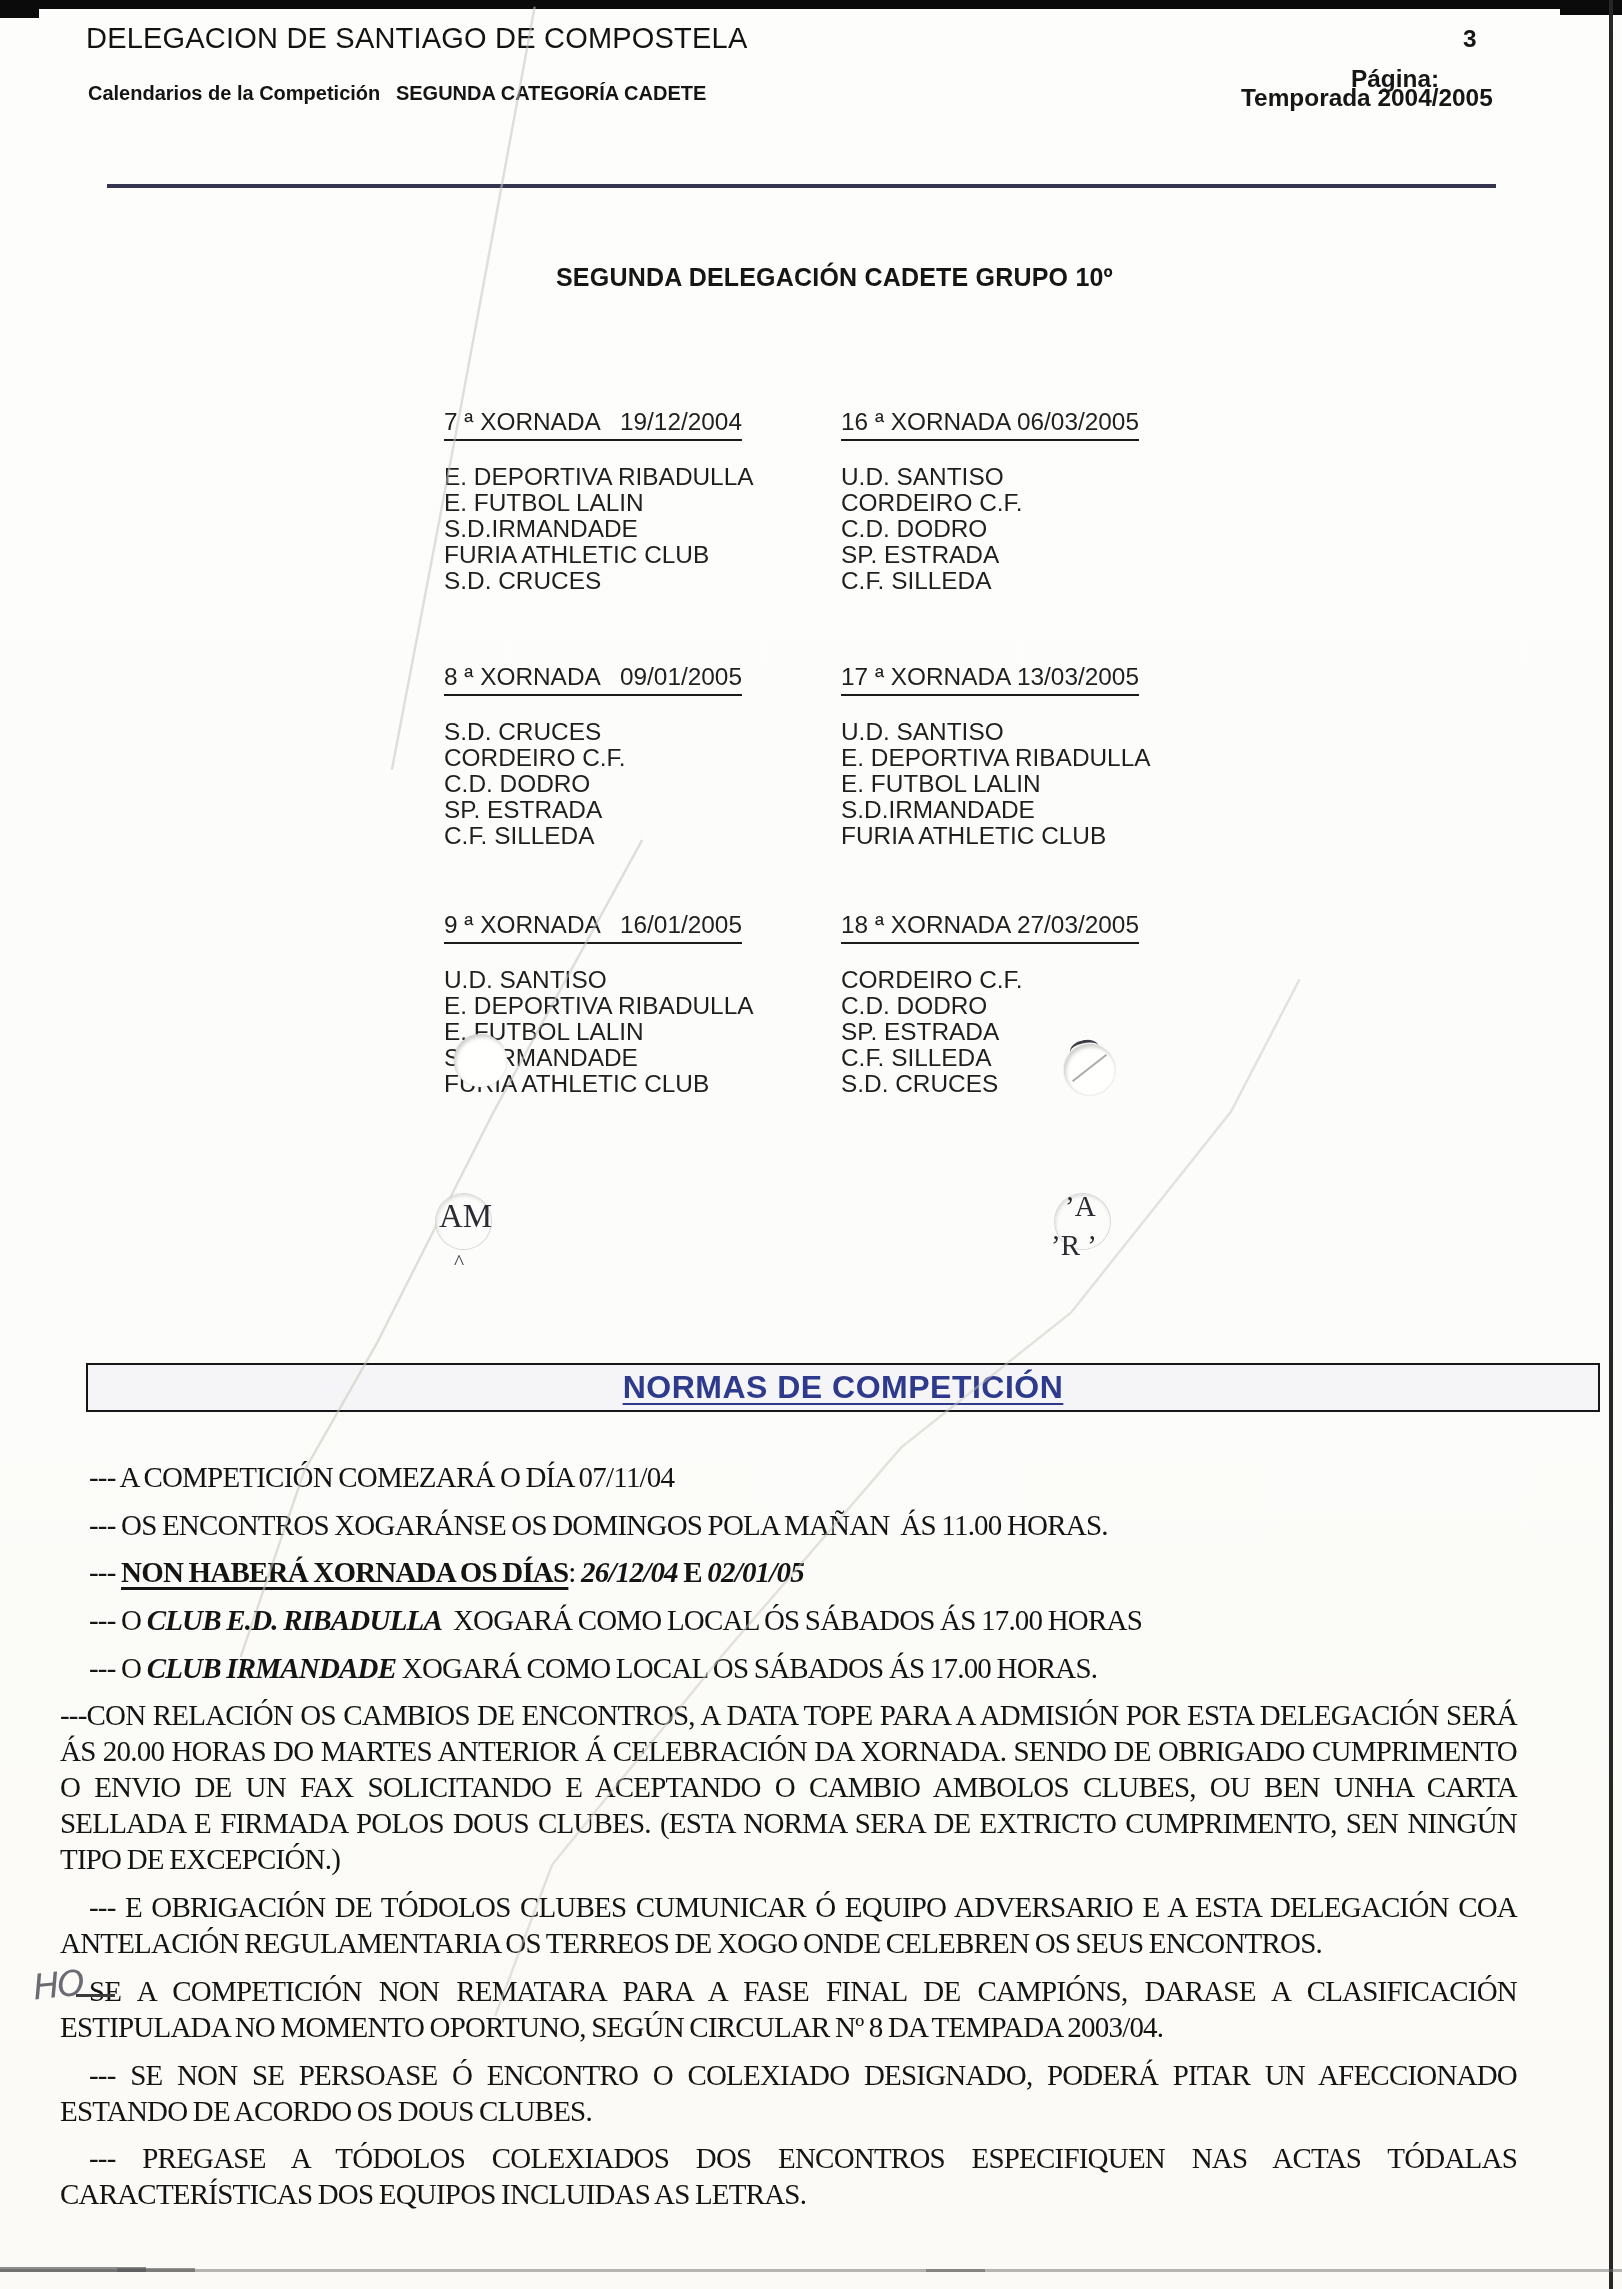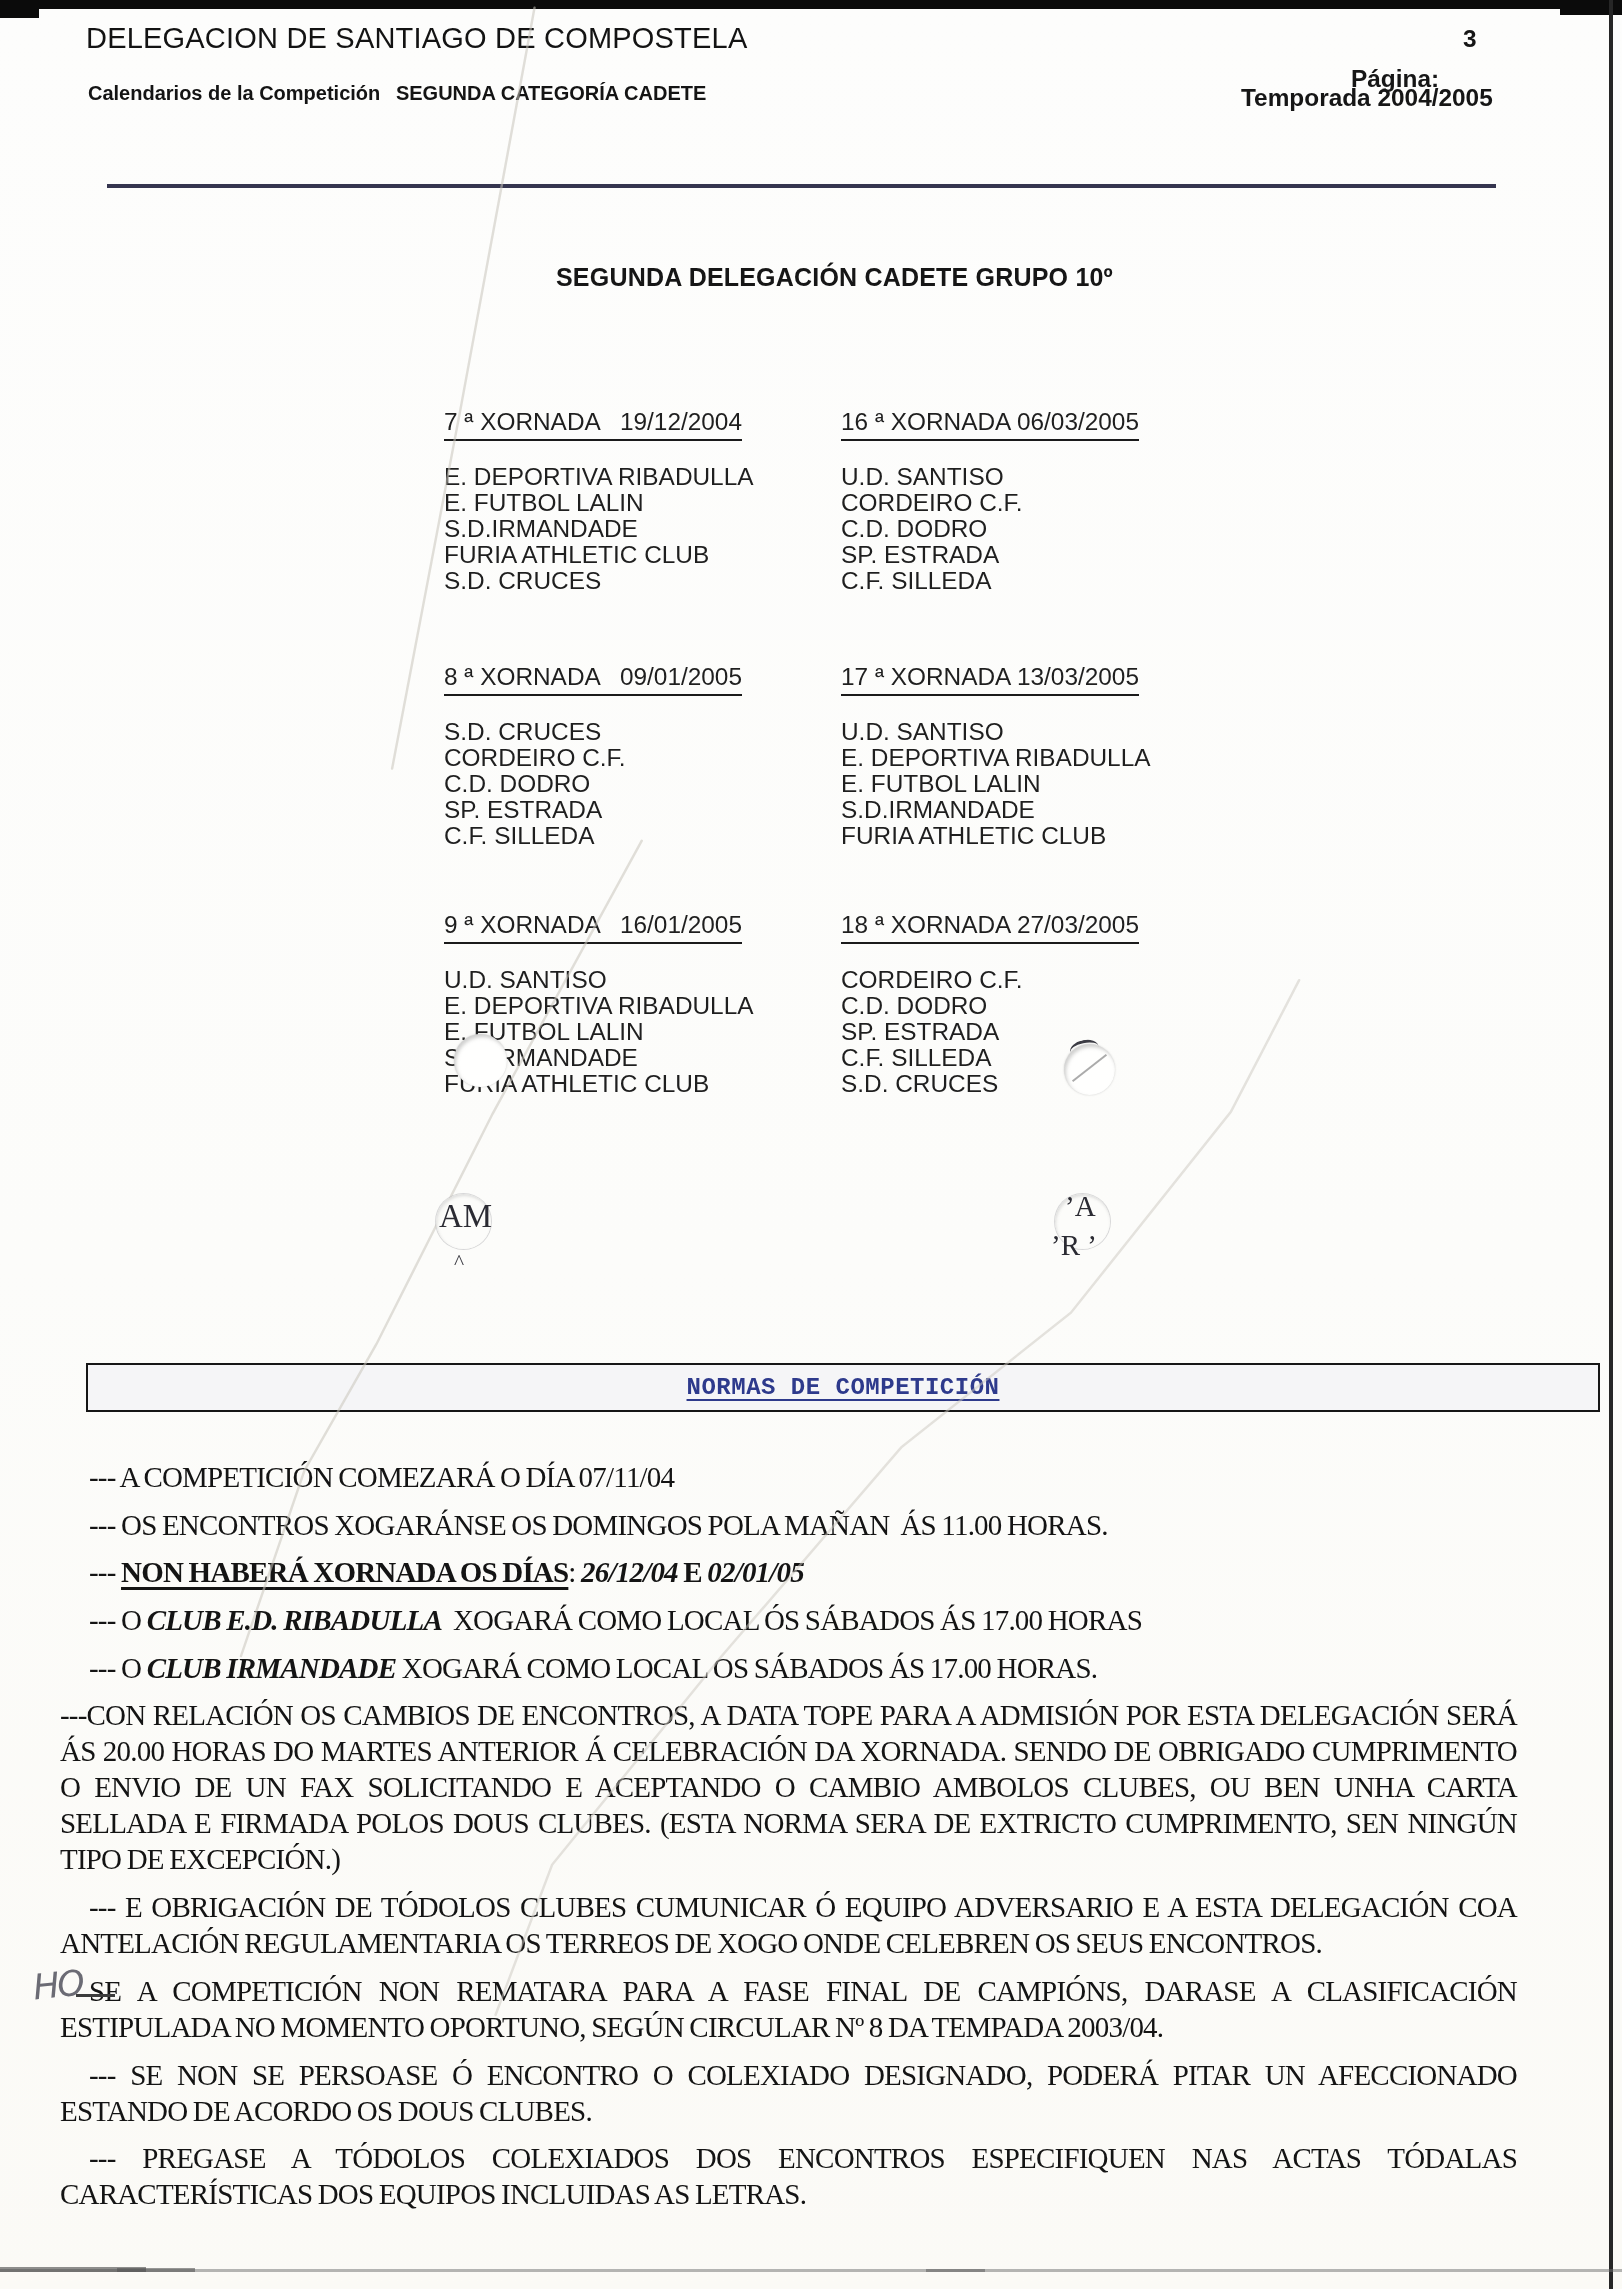--- a/index.html
+++ b/index.html
@@ -53,21 +53,21 @@
   .stamp-am{left:439px;top:1198px;font-size:33px;}
   .stamp-caret{left:454px;top:1250px;font-size:21.5px;color:#3a3a42;}
   .stamp-a{left:1065px;top:1190px;font-size:29px;}
   .stamp-r{left:1051px;top:1229px;font-size:29px;}
 
   
   .banner{position:absolute;left:86px;top:1363px;width:1510px;height:45px;
           background:#f5f5f7;border-top:2.9px solid #161616;border-bottom:2.9px solid #161616;
           border-left:2px solid #161616;border-right:2px solid #161616;
           display:flex;align-items:center;justify-content:center;}
-  .banner-title{font-family:Liberation Mono, monospace;font-weight:bold;font-size:24px;color:#2e3a8c;
+  .banner-title{font-family:Liberation Sans, sans-serif;font-weight:bold;font-size:32px;color:#2e3a8c;
           letter-spacing:0.5px;text-decoration:underline;text-decoration-thickness:2px;text-underline-offset:4.9px;}
 
   
   .rules{position:absolute;left:60px;top:1459px;width:1457px;z-index:2;
          font-family:"Liberation Serif",serif;font-size:29px;line-height:36px;color:#141414;
          letter-spacing:-0.8px;word-spacing:-1px;}
   .rules p{margin:0 0 11.7px 0;text-indent:29px;}
   .rules p.just{text-align:justify;}
   .rules p.noindent{text-indent:0;}
   .b{font-weight:bold;}

